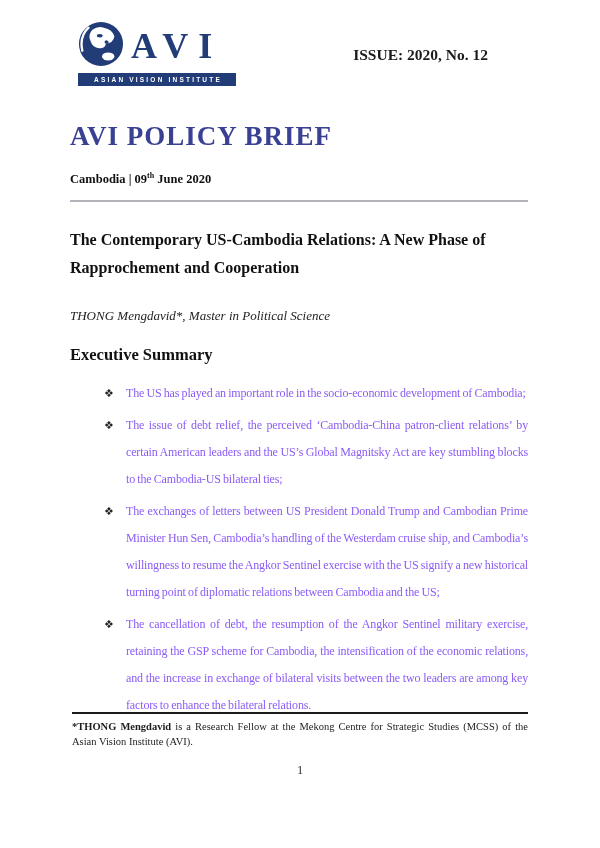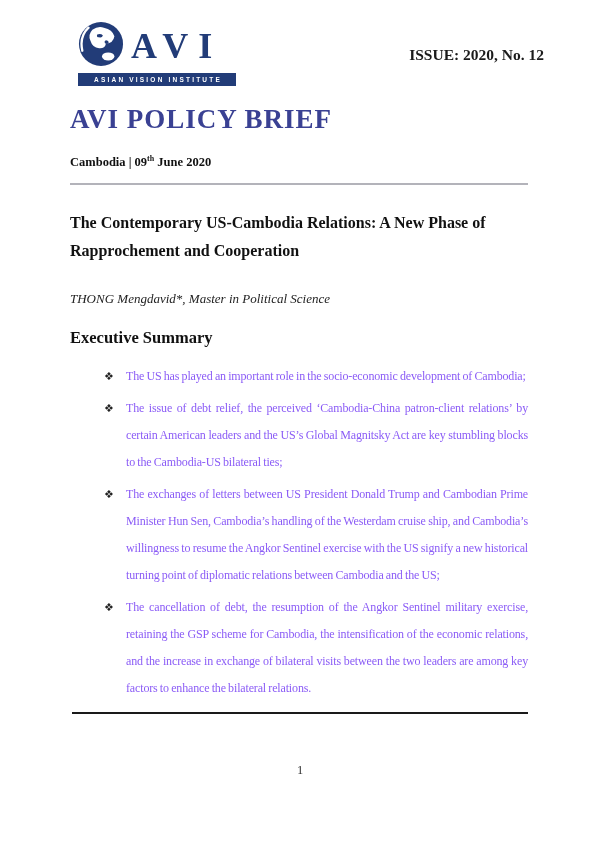--- a/index.html
+++ b/index.html
@@ -18,21 +18,21 @@
     background: #ffffff;
     font-family: "Liberation Serif", "DejaVu Serif", serif;
     color: #1b1b1b;
     overflow: hidden;
   }
   
   .header {
     display: flex;
     justify-content: space-between;
     align-items: flex-start;
-    padding: 22px 56px 0 70px;
+    padding: 22px 112px 0 70px;
   }
   .logo { margin-left: 8px; width: 158px; }
   .logo-top { display: flex; align-items: center; height: 48px; }
   .logo-avi {
     font-family: "Liberation Serif", serif;
     font-weight: bold;
     font-size: 36px;
     letter-spacing: 10px;
     color: var(--navy);
     margin-left: 7px;
@@ -52,21 +52,21 @@
   }
   .issue {
     margin-top: 24px;
     font-size: 15.5px;
     font-weight: bold;
     white-space: nowrap;
   }
   
   .content { padding: 0 72px 0 70px; }
   .masthead-title {
-    margin-top: 19px;
+    margin-top: 36px;
     font-size: 27px;
     font-weight: bold;
     letter-spacing: 1px;
     color: var(--masthead);
     line-height: 1.1;
   }
   .dateline {
     margin-top: 19px;
     font-size: 12.5px;
     font-weight: bold;
@@ -197,17 +197,18 @@
       </li>
       <li class="bullet-item">
         <span class="bullet-marker">❖</span>
         <span class="bullet-text">The cancellation of debt, the resumption of the Angkor Sentinel military exercise, retaining the GSP scheme for Cambodia, the intensification of the economic relations, and the increase in exchange of bilateral visits between the two leaders are among key factors to enhance the bilateral relations.</span>
       </li>
     </ul>
   </div>
 
   <div class="footer">
     <hr class="footnote-rule">
+    <p class="footnote"><b>*THONG Mengdavid</b><span> is a Research Fellow at the Mekong Centre for Strategic Studies (MCSS) of the Asian Vision Institute (AVI).</span></p>
   </div>
 
   <div class="page-number">1</div>
 
 </div>
 
 </body></html>

